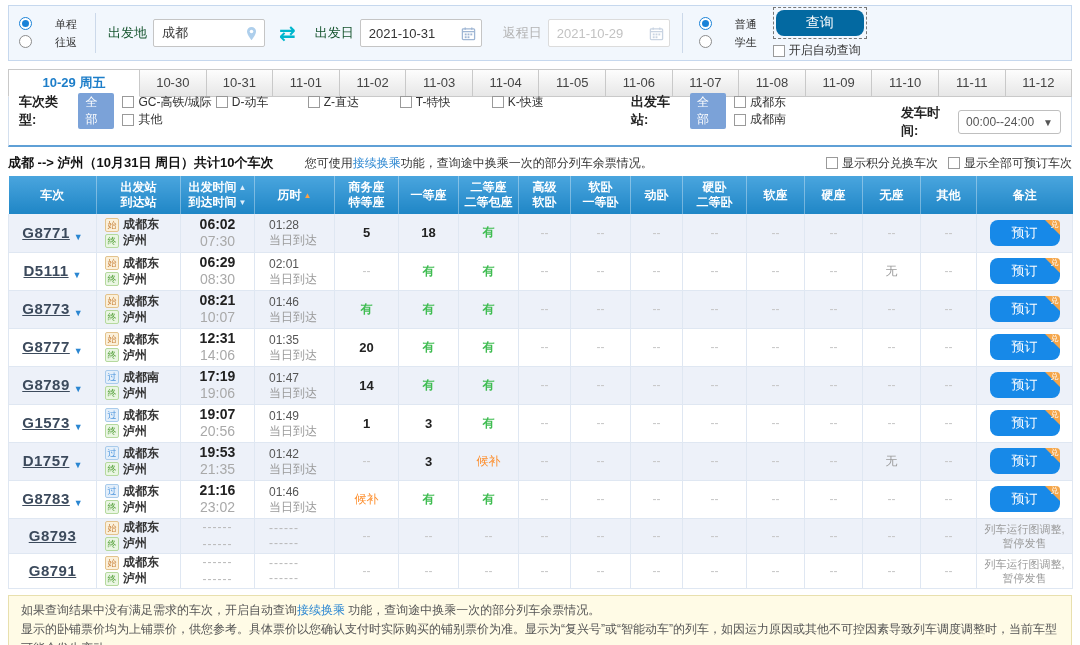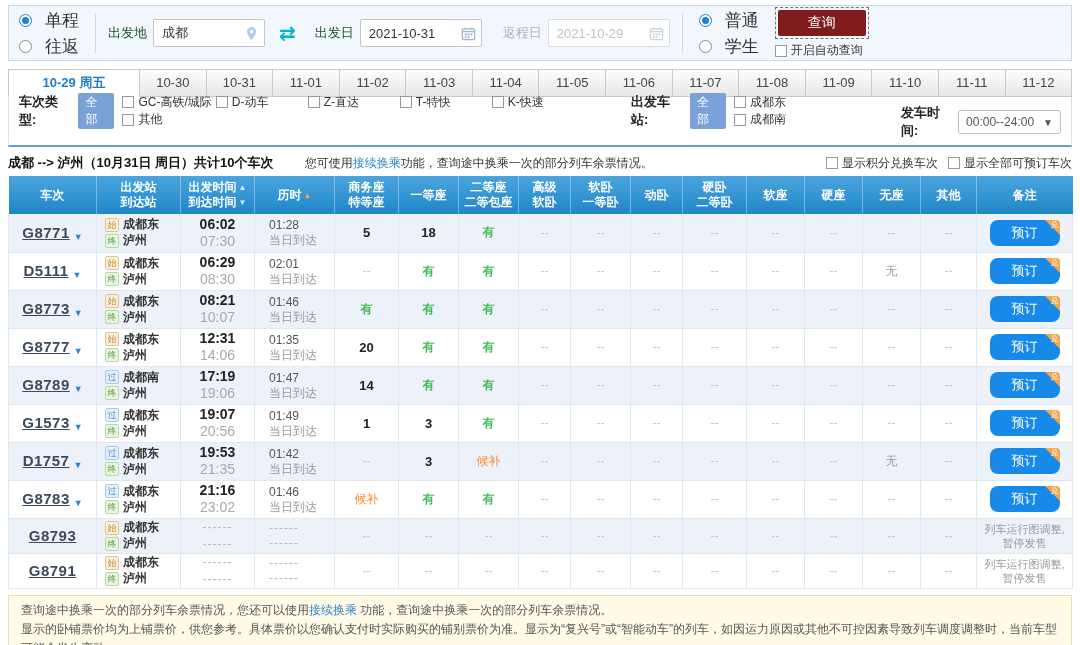--- a/index.html
+++ b/index.html
@@ -2,38 +2,38 @@
 <html><head>
 <meta charset="utf-8">
 <style>
 *{box-sizing:border-box;margin:0;padding:0}
 html,body{width:1080px;height:645px;overflow:hidden}
 body{font-family:"Liberation Sans","DejaVu Sans",sans-serif;font-size:12px;color:#333;background:#fff}
 
 
 .search-panel{margin:5px 8px 0;height:56px;background:#f2f7fd;border:1px solid #c6d8ee;display:flex;align-items:center;padding:0 10px}
 .trip-type{display:flex;flex-direction:column;justify-content:center;gap:3px;width:64px}
-.radio-item{display:inline-flex;align-items:center;gap:13px;cursor:pointer;font-size:17px}
+.radio-item{display:inline-flex;gap:23px;cursor:pointer;font-size:11px}
 .radio{width:13px;height:13px;border:1px solid #8c8c8c;border-radius:50%;background:#fff;position:relative;display:inline-block;flex:0 0 13px}
 .radio.checked{border-color:#1a82d8}
 .radio.checked::after{content:'';position:absolute;left:2px;top:2px;right:2px;bottom:2px;background:#1a82d8;border-radius:50%}
 .vdiv{width:1px;height:40px;background:#ccd9ea;margin:0 12px}
 .field{display:flex;align-items:center;gap:6px}
 .field-label{font-size:13px;color:#14532d;white-space:nowrap}
 .field.disabled .field-label{color:#b3b3b3}
 .inputbox{position:relative;width:112px;height:28px;border:1px solid #c5c5c5;background:#fff;border-radius:2px;display:flex;align-items:center;padding:0 24px 0 8px;font-size:13px;color:#333}
 .field.disabled .inputbox{color:#c2c2c2;border-color:#dcdcdc}
 .input-icon{position:absolute;right:5px;top:6px;width:15px;height:15px}
 .swap-btn{margin:0 14px;color:#00b6cd;font-size:20px;font-weight:bold;cursor:pointer;line-height:20px}
 .datebox{width:122px}
 .right-group{display:flex;align-items:center;margin-left:4px}
 .ptype{display:flex;flex-direction:column;gap:3px;margin-right:16px}
 .query-col{display:flex;flex-direction:column;align-items:flex-start;gap:3px}
 .query-outline{border:1px dashed #777;padding:2px}
-.query-btn{width:88px;height:26px;background:#7f1d1d;color:#fff;border:none;border-radius:2px;font-size:14px;cursor:pointer;font-family:inherit}
+.query-btn{width:88px;height:26px;background:#0369a1;color:#fff;border:none;border-radius:8px;font-size:14px;cursor:pointer;font-family:inherit}
 .check-item{display:inline-flex;align-items:center;gap:4px;cursor:pointer;white-space:nowrap}
 .cb{width:12px;height:12px;border:1px solid #9a9a9a;background:#fff;display:inline-block;flex:0 0 12px}
 
 
 .tabs{display:flex;margin:8px 8px 0;height:28px}
 .tab{flex:1;text-align:center;line-height:26px;background:linear-gradient(#fdfdfd,#e7e7e7);border:1px solid #c9c9c9;border-left:none;font-size:13px;color:#444;cursor:pointer;white-space:nowrap}
 .tab:first-child{border-left:1px solid #c9c9c9}
 .tab.active{flex:0 0 132px;background:#fff;color:#1d7ec9;font-weight:bold;border-bottom-color:#fff}
 
 
@@ -669,16 +669,16 @@
         <td class="seat-dash">--</td>
         <td>
           <div class="remark-text">列车运行图调整,暂停发售</div>
         </td>
       </tr>
     </tbody>
 </table>
 
 <div class="notice">
   <div>
-    <span>查询途中换乘一次的部分列车余票情况，您还可以使用</span><span class="link">接续换乘</span><span> 功能，查询途中换乘一次的部分列车余票情况。</span>
+    <span>如果查询结果中没有满足需求的车次，开启自动查询</span><span class="link">接续换乘</span><span> 功能，查询途中换乘一次的部分列车余票情况。</span>
   </div>
   <div>显示的卧铺票价均为上铺票价，供您参考。具体票价以您确认支付时实际购买的铺别票价为准。显示为“复兴号”或“智能动车”的列车，如因运力原因或其他不可控因素导致列车调度调整时，当前车型可能会发生变动。</div>
 </div>
 
 </body></html>

